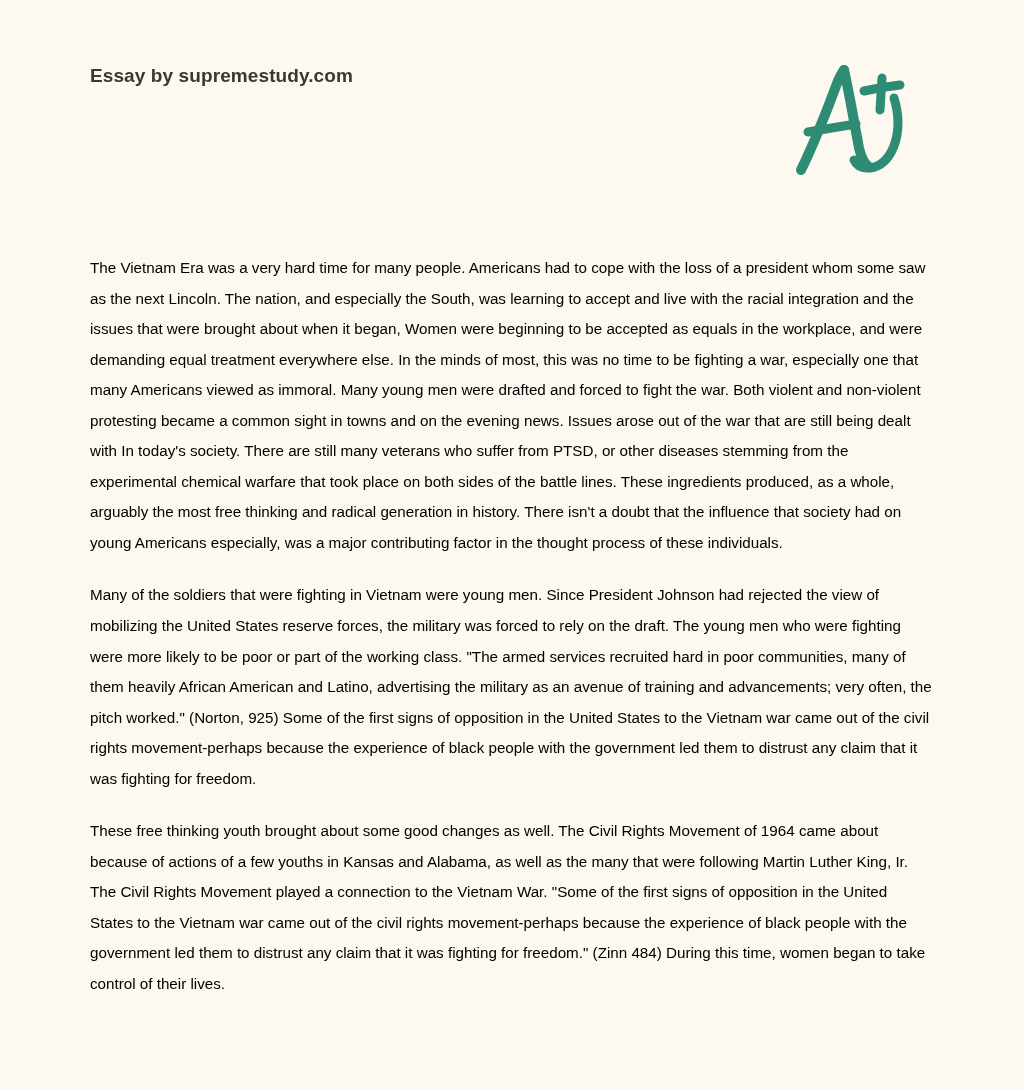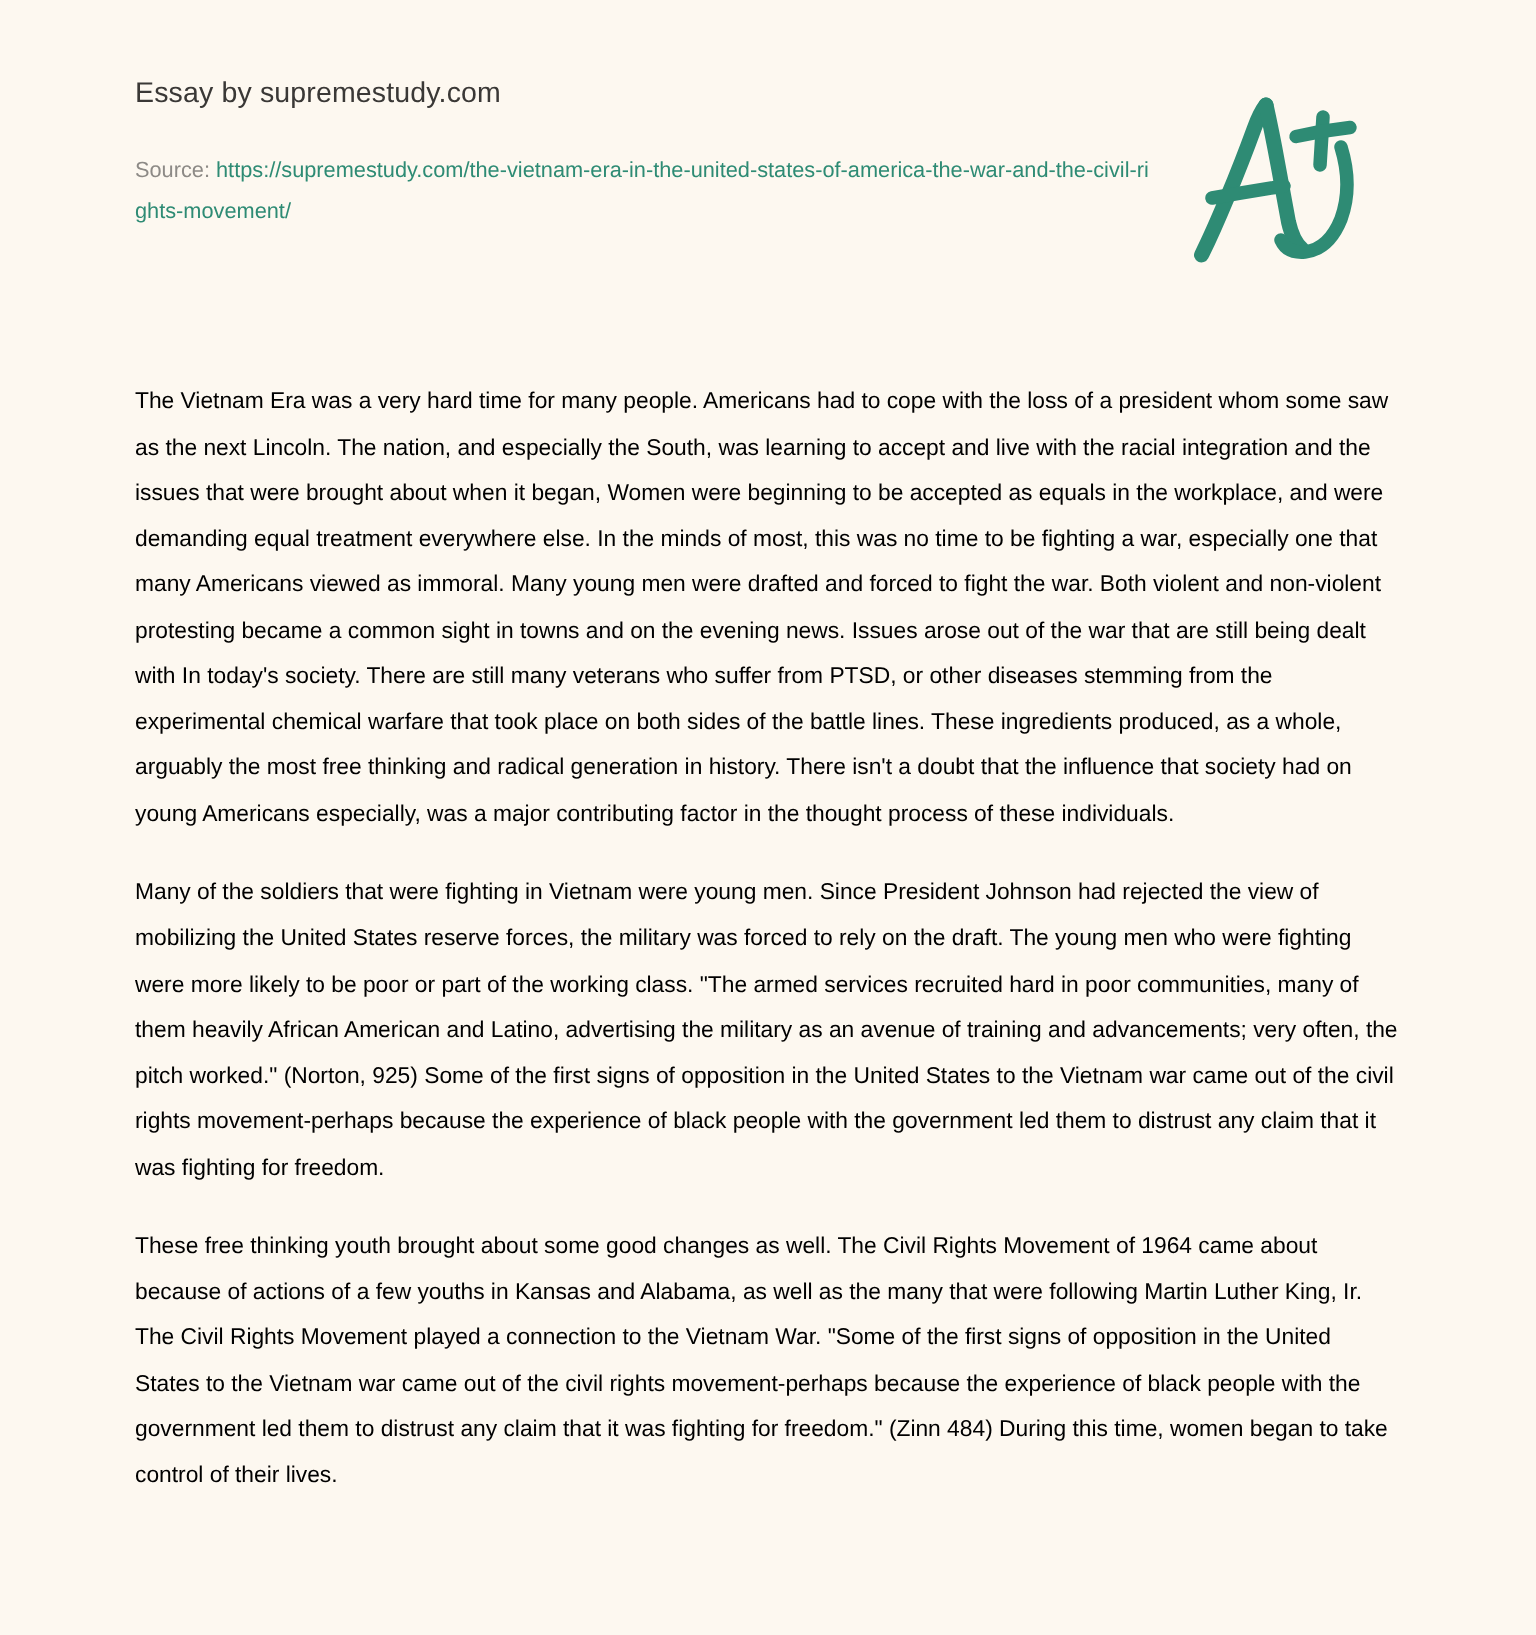--- a/index.html
+++ b/index.html
@@ -32,24 +32,24 @@
     justify-content: space-between;
   }
 
   .header-text {
     flex: 0 1 auto;
     max-width: 680px;
   }
 
   .essay-by {
     font-size: 19px;
-    font-weight: normal;
+    font-weight: bold;
     color: #3a3836;
     letter-spacing: 0.1px;
-    margin: 0 0 26px 0;
+    margin: 13px 0 26px 0;
     line-height: 1.2;
   }
 
   .source-line {
     font-size: 14.5px;
     line-height: 1.85;
     color: #8d8a86;
     margin: 0;
     word-break: break-word;
   }
@@ -105,24 +105,20 @@
 </head>
 <body>
 
 <div class="page">
 
   <header class="header">
 
     <div class="header-text">
       <h2 class="essay-by">Essay by supremestudy.com</h2>
 
-      <p class="source-line">
-        <span class="source-label">Source:</span>
-        <a class="source-url" href="#">https://supremestudy.com/the-vietnam-era-in-the-united-states-of-america-the-war-and-the-civil-rights-movement/</a>
-      </p>
     </div>
 
     <div class="logo-wrap">
       <svg width="126" height="122" viewBox="0 0 126 122" aria-hidden="true">
         <g fill="none" stroke="#2e8b74" stroke-linecap="round" stroke-linejoin="round">
 
           <path d="M15 112 Q22 98 32 74 Q42 50 50 28 Q54 17 58 12" stroke-width="10"></path>
 
           <path d="M58 12 Q62 30 66 52 Q70 74 73 90 Q76 103 82 108" stroke-width="10"></path>
 

